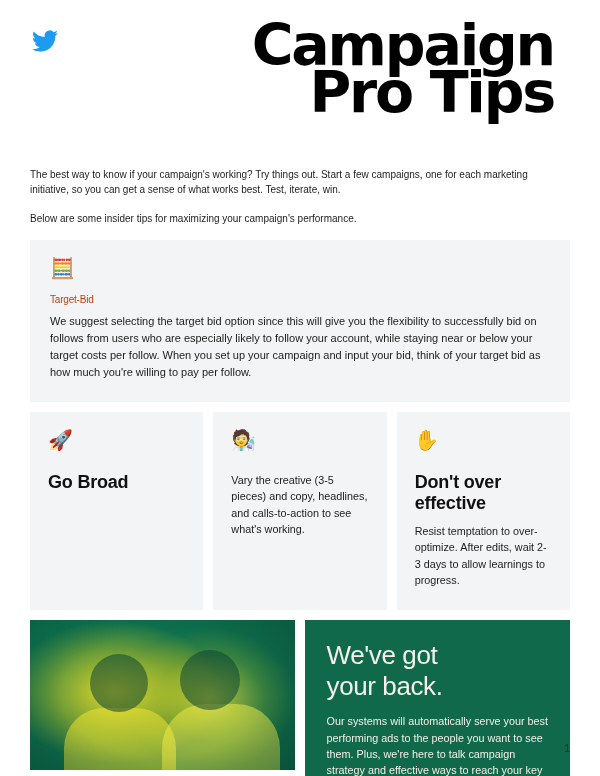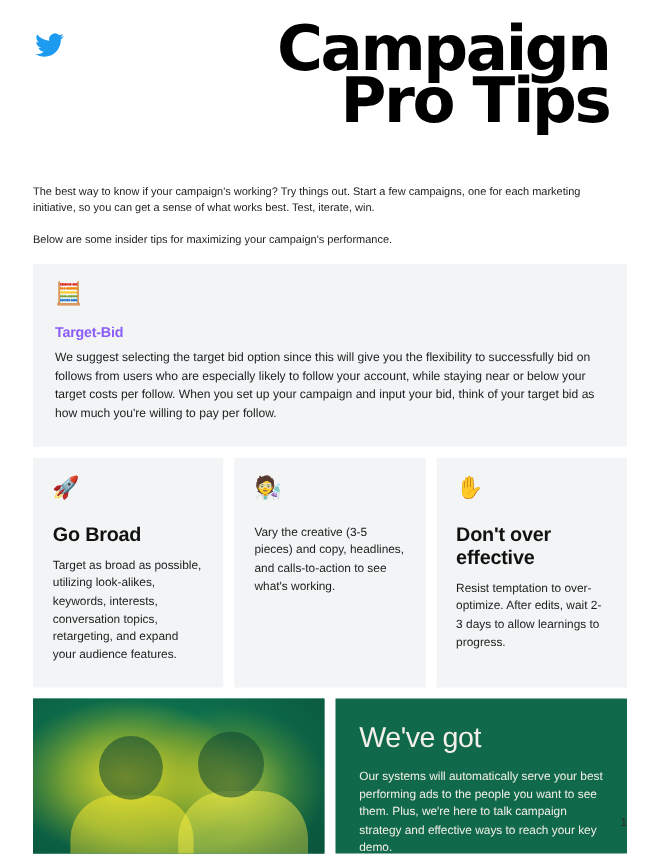--- a/index.html
+++ b/index.html
@@ -69,24 +69,24 @@
     padding: 18px 20px 22px 20px;
     margin-top: 14px;
   }
   .panel-icon {
     font-size: 20px;
     line-height: 1;
     margin-bottom: 16px;
   }
   .panel h3 {
     margin: 0 0 8px 0;
-    font-size: 13px;
-    font-weight: bold;
+    font-size: 10px;
+    font-weight: normal;
     letter-spacing: -0.2px;
-    color: #8b5cf6;
+    color: #c2410c;
   }
   .panel p {
     margin: 0;
     font-size: 11px;
     line-height: 1.52;
     color: #1c1c1c;
   }
 
   
   .cards {
@@ -218,21 +218,20 @@
     <div class="panel-icon">🧮</div>
     <h3>Target-Bid</h3>
     <p>We suggest selecting the target bid option since this will give you the flexibility to successfully bid on follows from users who are especially likely to follow your account, while staying near or below your target costs per follow. When you set up your campaign and input your bid, think of your target bid as how much you're willing to pay per follow.</p>
   </div>
 
   <div class="cards">
 
     <div class="card">
       <div class="card-icon">🚀</div>
       <h4>Go Broad</h4>
-      <p>Target as broad as possible, utilizing look-alikes, keywords, interests, conversation topics, retargeting, and expand your audience features.</p>
     </div>
 
     <div class="card">
       <div class="card-icon">🧑‍🔬</div>
       <p>Vary the creative (3-5 pieces) and copy, headlines,
 and calls-to-action to see what's working.</p>
     </div>
 
     <div class="card">
       <div class="card-icon">✋</div>
@@ -247,20 +246,21 @@
       <div class="tint"></div>
       <div class="body-a"></div>
       <div class="body-b"></div>
       <div class="fig fig-a"></div>
       <div class="fig fig-b"></div>
       <div class="vignette"></div>
     </div>
     <div class="green-box">
       <h2>
         <span>We've got</span><br>
+        <span>your back.</span>
       </h2>
       <p>Our systems will automatically serve your best performing ads to the people you want to see them. Plus, we're here to talk campaign strategy and effective ways to reach your key demo.</p>
     </div>
   </div>
 
   <div class="page-number">1</div>
 
 </div>
 
 </body></html>

